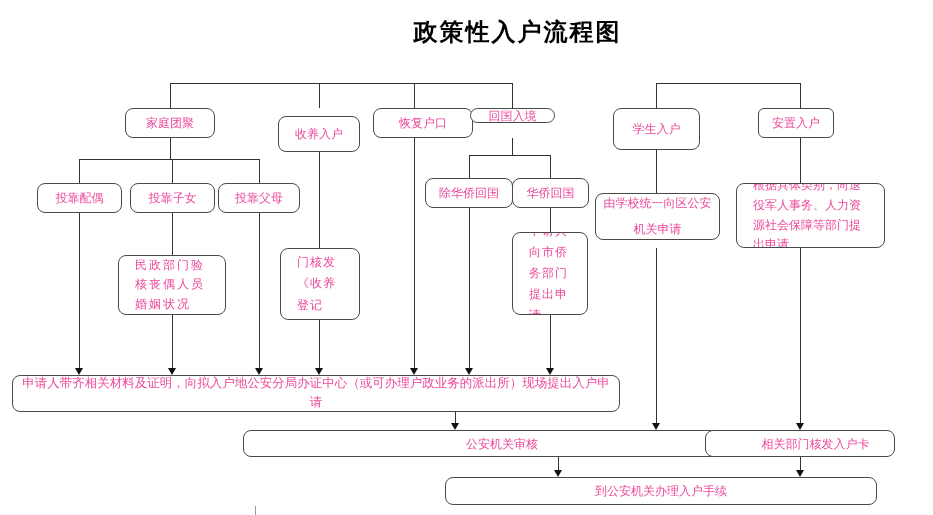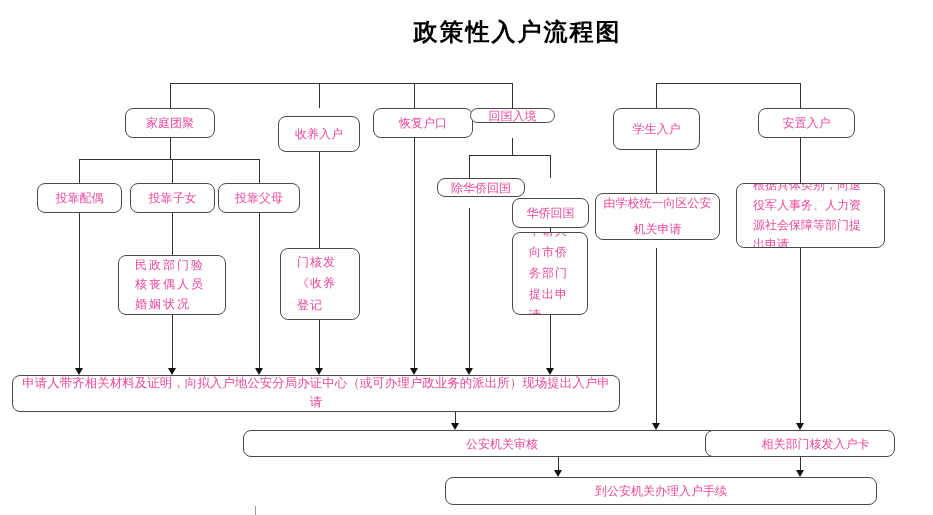--- a/index.html
+++ b/index.html
@@ -44,36 +44,36 @@
       </div>
       <div class="node" style="left: 373px; top: 108px; width: 100px; height: 30px;">
         <span>恢复户口</span>
       </div>
       <div class="node" style="left: 470px; top: 108px; width: 85px; height: 15px;">
         <span>回国入境</span>
       </div>
       <div class="node" style="left: 613px; top: 108px; width: 87px; height: 42px;">
         <span>学生入户</span>
       </div>
-      <div class="node" style="left: 758px; top: 108px; width: 97px; height: 30px;">
+      <div class="node" style="left: 758px; top: 108px; width: 76px; height: 30px; border-radius: 6px;">
         <span>安置入户</span>
       </div>
       <div class="node" style="left: 37px; top: 183px; width: 85px; height: 30px;">
         <span>投靠配偶</span>
       </div>
       <div class="node" style="left: 130px; top: 183px; width: 85px; height: 30px;">
         <span>投靠子女</span>
       </div>
       <div class="node" style="left: 218px; top: 183px; width: 82px; height: 30px;">
         <span>投靠父母</span>
       </div>
-      <div class="node" style="left: 425px; top: 178px; width: 88px; height: 19px; margin-left: 12px;">
+      <div class="node" style="left: 425px; top: 178px; width: 88px; height: 30px;">
         <span>除华侨回国</span>
       </div>
-      <div class="node" style="left: 512px; top: 178px; width: 77px; height: 30px; margin-top: 20px;">
+      <div class="node" style="left: 512px; top: 178px; width: 77px; height: 30px;">
         <span>华侨回国</span>
       </div>
       <div class="node left" style="left: 118px; top: 255px; width: 108px; height: 60px; line-height: 1.6; letter-spacing: 2px;">
         <span>民政部门验核丧偶人员婚姻状况</span>
       </div>
       <div class="node left" style="left: 280px; top: 248px; width: 80px; height: 72px; line-height: 1.8; letter-spacing: 1px;">
         <span>民政部门核发《收养登记证》</span>
       </div>
       <div class="node left" style="left: 512px; top: 232px; width: 76px; height: 83px; line-height: 1.75; letter-spacing: 1px;">
         <span>申请人向市侨务部门提出申请</span>

